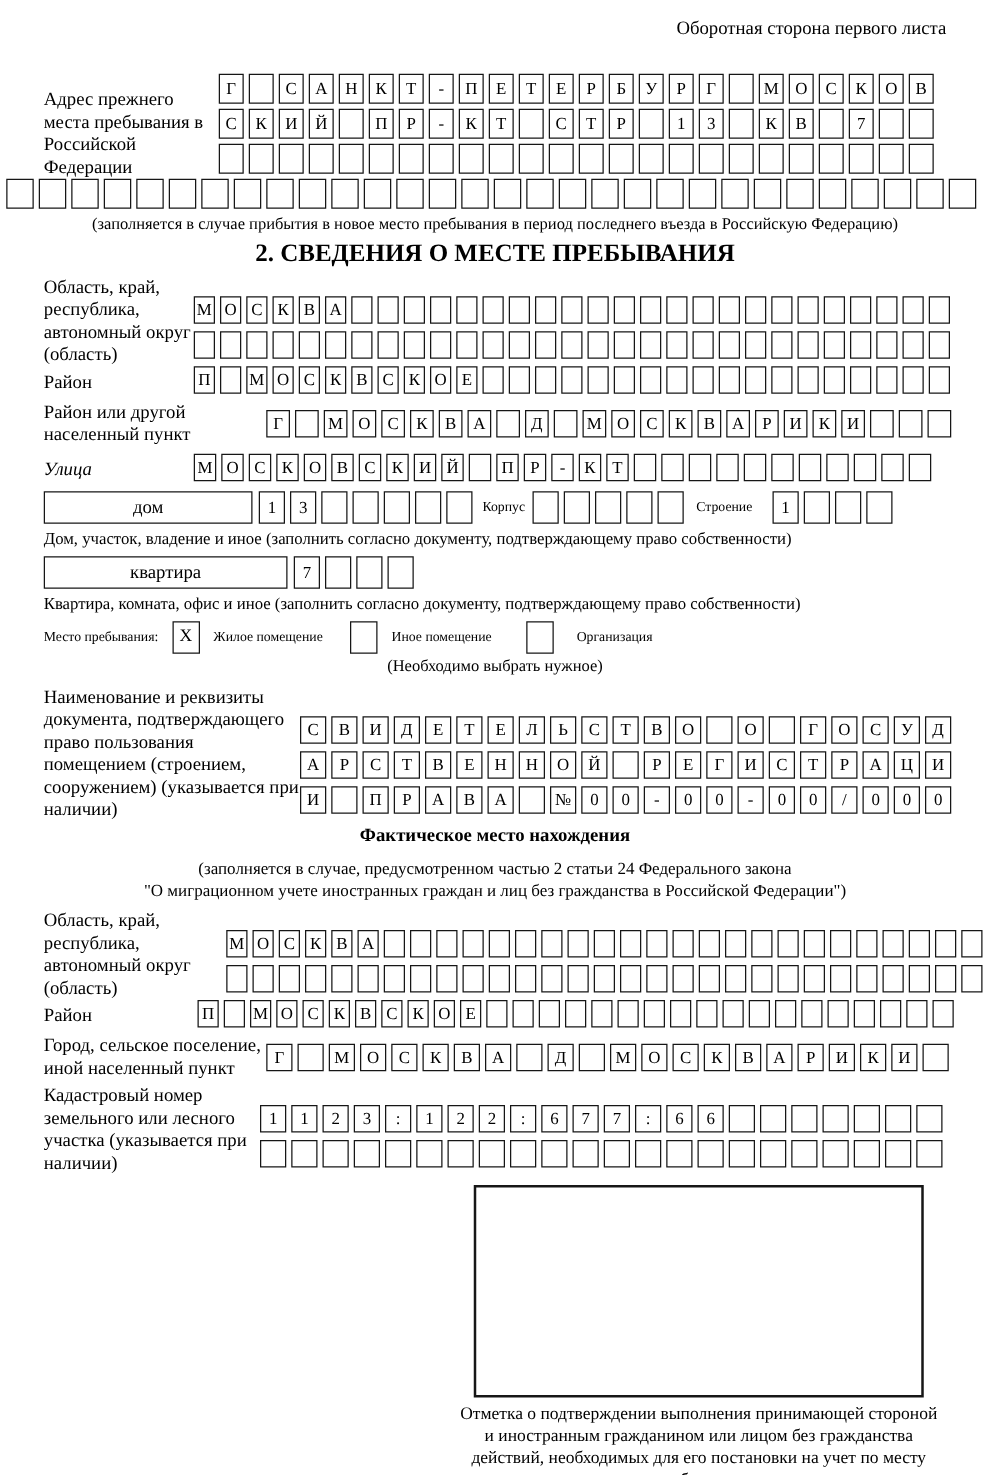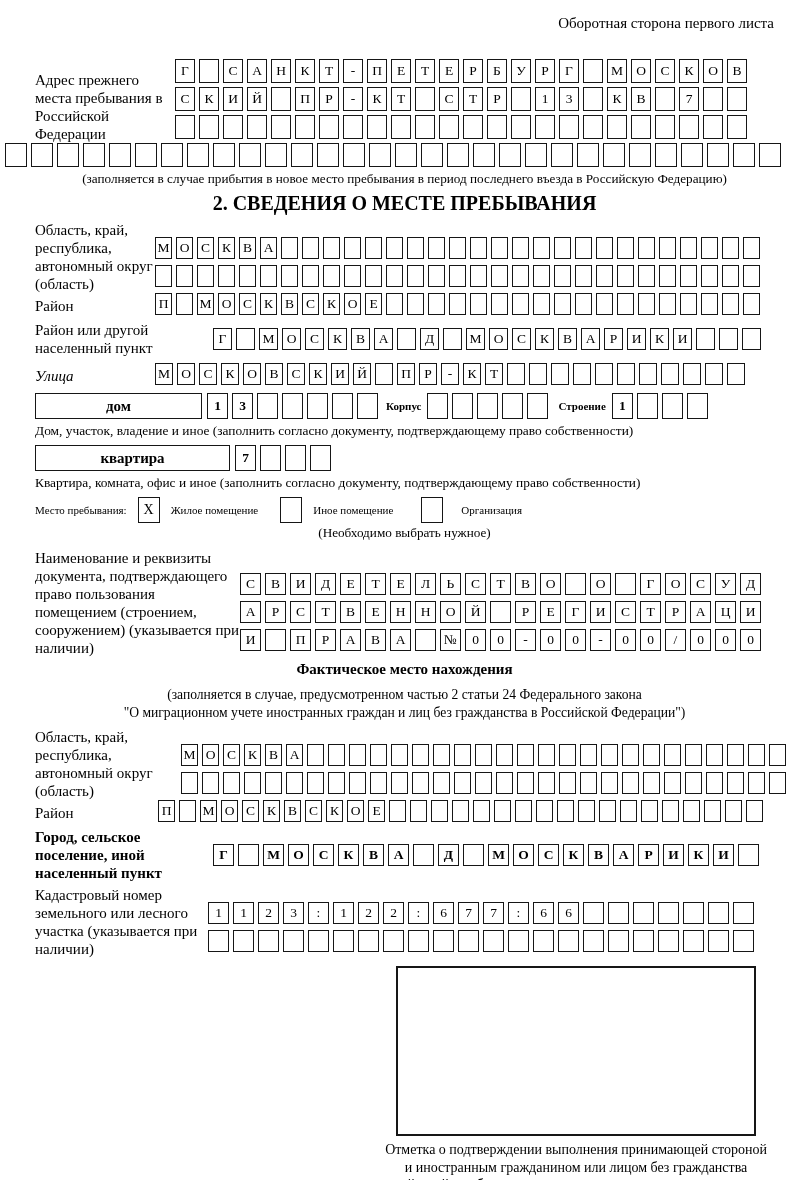--- a/index.html
+++ b/index.html
@@ -2,21 +2,21 @@
 <html><head>
 <meta charset="utf-8">
 <style>
   * { box-sizing: border-box; }
   html,body { margin:0; padding:0; background:#fff; }
   body {
     width:800px; height:1180px;
     font-family:"Liberation Serif", serif;
     color:#000; overflow:hidden;
   }
-  .page { width:800px; height:1180px; padding:14px 26px 0 35px; position:relative; }
+  .page { width:800px; height:1180px; padding:14px 43px 0 35px; position:relative; }
 
   .hdr { text-align:right; font-size:15px; line-height:18px; margin-bottom:27px; }
 
   .frow { display:flex; align-items:flex-end; }
   .vcenter { align-items:center; }
   .lbl { font-size:15px; line-height:18px; flex:none; }
 
   .cells { display:flex; flex:none; }
   .cell {
     flex:none; width:20px; height:22px;
@@ -55,21 +55,21 @@
 
   .cbox {
     flex:none; width:22px; height:26px; border:1.6px solid #161616;
     display:flex; align-items:center; justify-content:center;
     font-size:14px; margin:0 11px;
   }
 
   .grid-col { display:flex; flex-direction:column; }
   .grid-col .cells { margin-bottom:6px; }
 
-  .mb4 { margin-bottom:4px;font-weight:bold; } .mb6 { margin-bottom:6px; } .mb8 { margin-bottom:8px; }
+  .mb4 { margin-bottom:4px; } .mb6 { margin-bottom:6px; } .mb8 { margin-bottom:8px; }
 
   .stamp-wrap { width:392px; margin-left:auto; margin-right:2px; margin-top:8px; text-align:center; }
   .stamp-box { width:360px; height:170px; border:2px solid #161616; margin:0 auto 5px auto; background:#fff; }
   .stamp-note { font-size:14px; line-height:17.5px; text-align:center; }
 </style>
 </head>
 <body>
 
 <div class="page">
 
@@ -372,21 +372,21 @@
         <span class="cell"></span>
       </div>
     <div class="inline-lbl" style="margin:0 6px 0 4px;">Корпус</div>
     <div class="cells cd">
         <span class="cell"></span>
         <span class="cell"></span>
         <span class="cell"></span>
         <span class="cell"></span>
         <span class="cell"></span>
       </div>
-    <div class="inline-lbl" style="margin:0 6px 0 6px;">Строение</div>
+    <div class="inline-lbl" style="margin:0 16px 0 6px;">Строение</div>
     <div class="cells cd">
         <span class="cell">1</span>
         <span class="cell"></span>
         <span class="cell"></span>
         <span class="cell"></span>
       </div>
   </div>
   <div class="note-left">Дом, участок, владение и иное (заполнить согласно документу, подтверждающему право собственности)</div>
 
   <div class="frow mb4">

